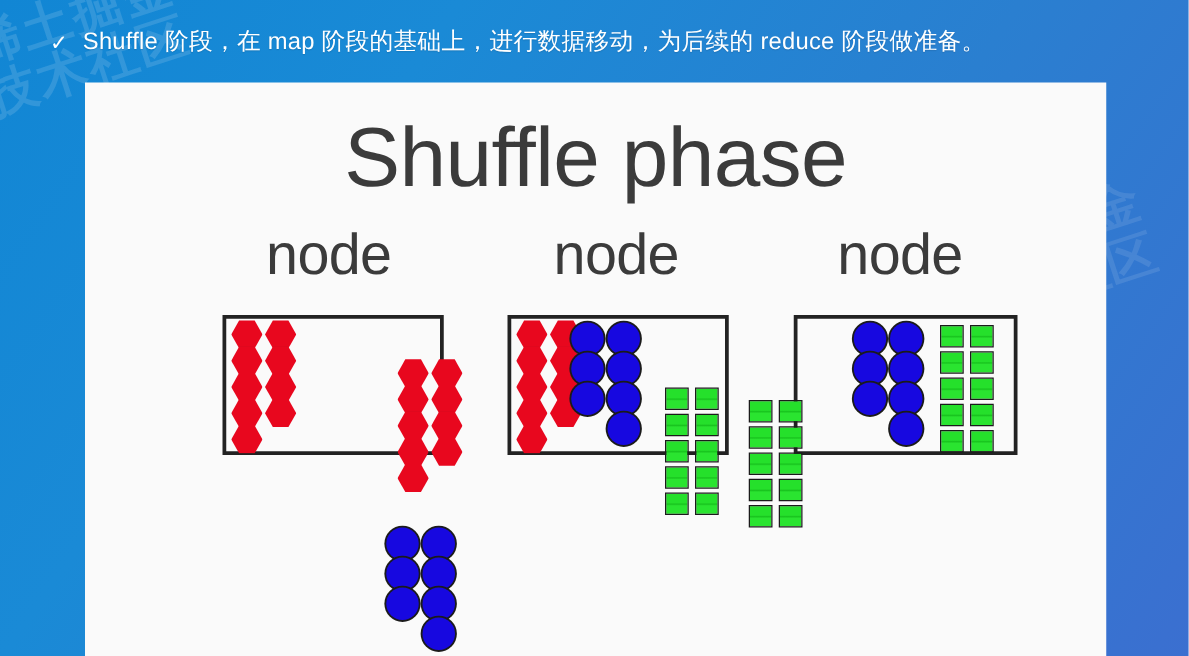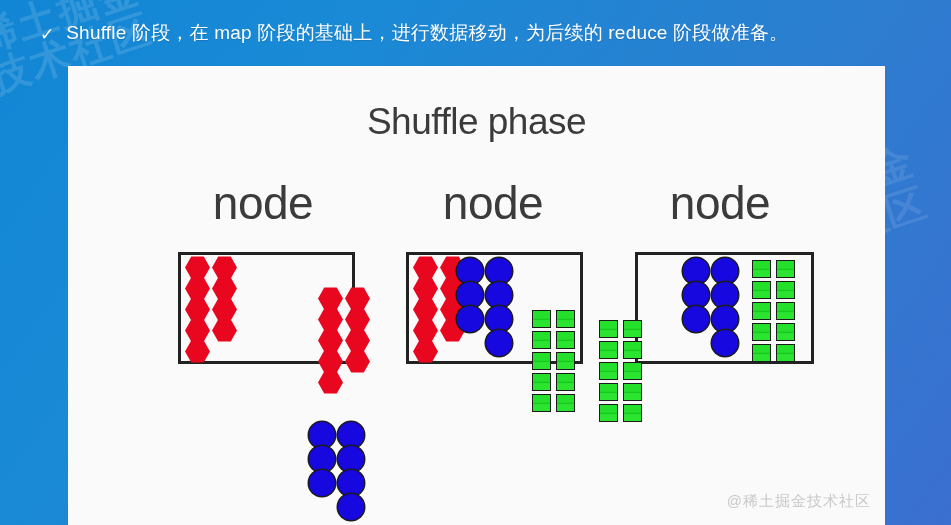--- a/index.html
+++ b/index.html
@@ -90,23 +90,23 @@
     top: 66px;
     width: 817px;
     height: 459px;
     background: #fafafa;
     overflow: hidden;
   }
 
   .slide-title {
     position: absolute;
     left: 0; right: 0;
-    top: 35px;
+    top: 22px;
     text-align: center;
-    font-size: 37px;
+    font-size: 67px;
     color: #3b3b3b;
     letter-spacing: -0.5px;
     font-weight: normal;
   }
 
   .node-labels {
     position: absolute;
     left: 0; top: 110px;
     width: 817px;
     height: 60px;
@@ -339,16 +339,15 @@
         </div>
         <div class="col">
           <div class="sq"></div>
           <div class="sq"></div>
           <div class="sq"></div>
           <div class="sq"></div>
           <div class="sq"></div>
         </div>
       </div>
 
-    <div class="watermark">@稀土掘金技术社区</div>
   </div>
 
 </div>
 
 </body></html>

